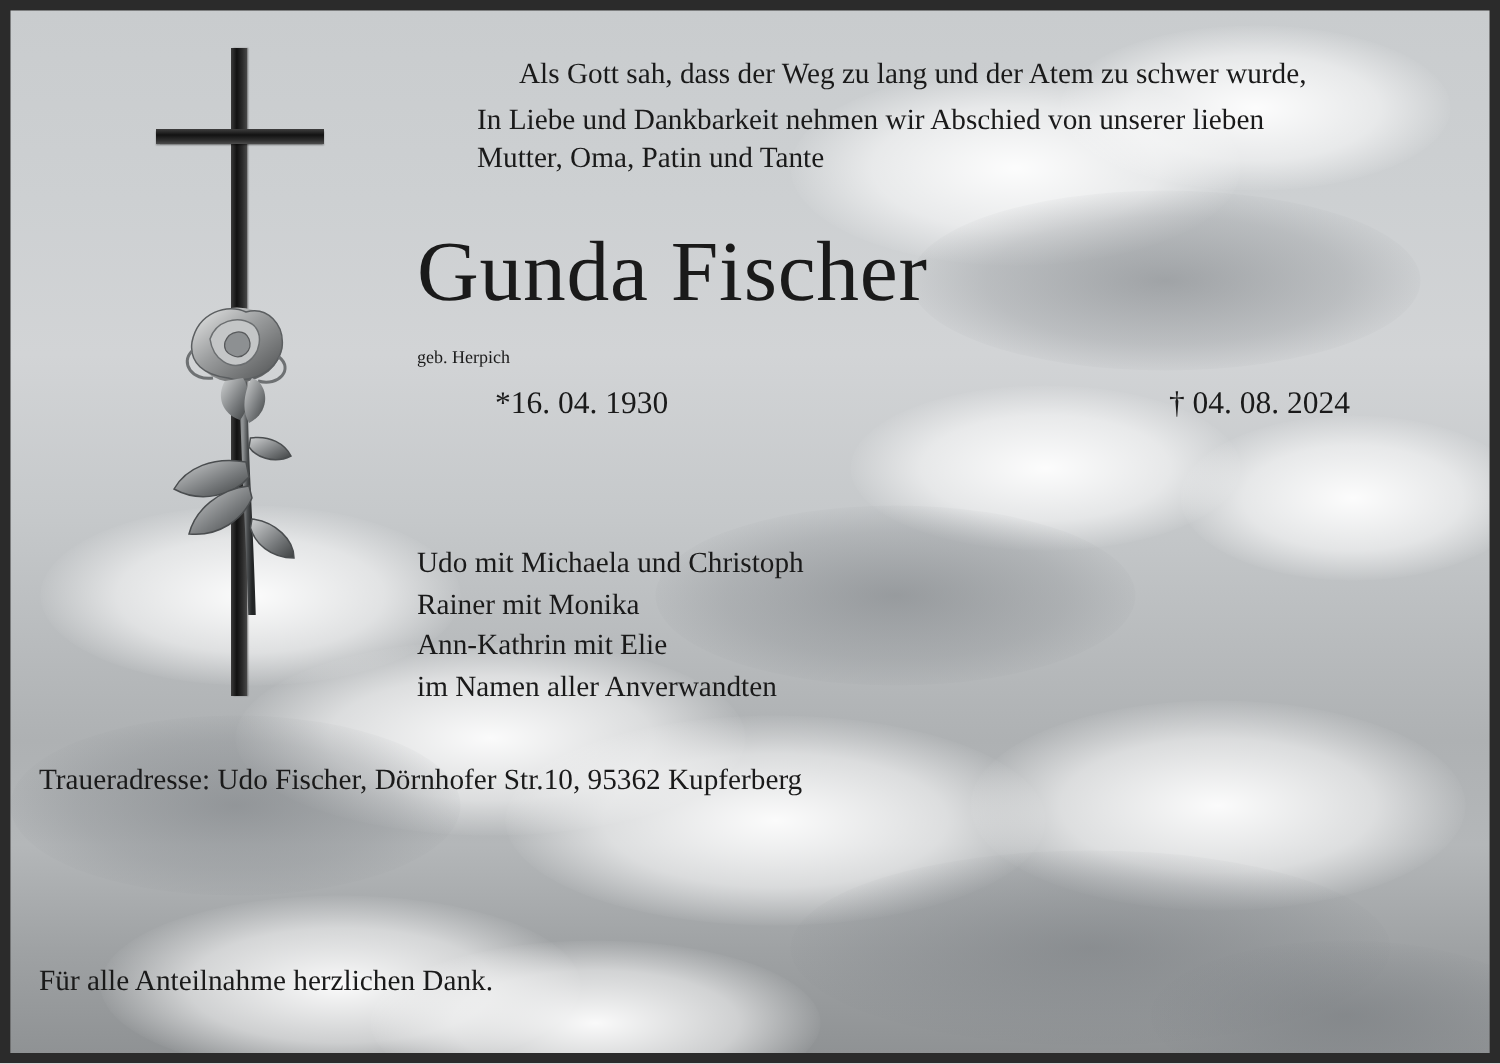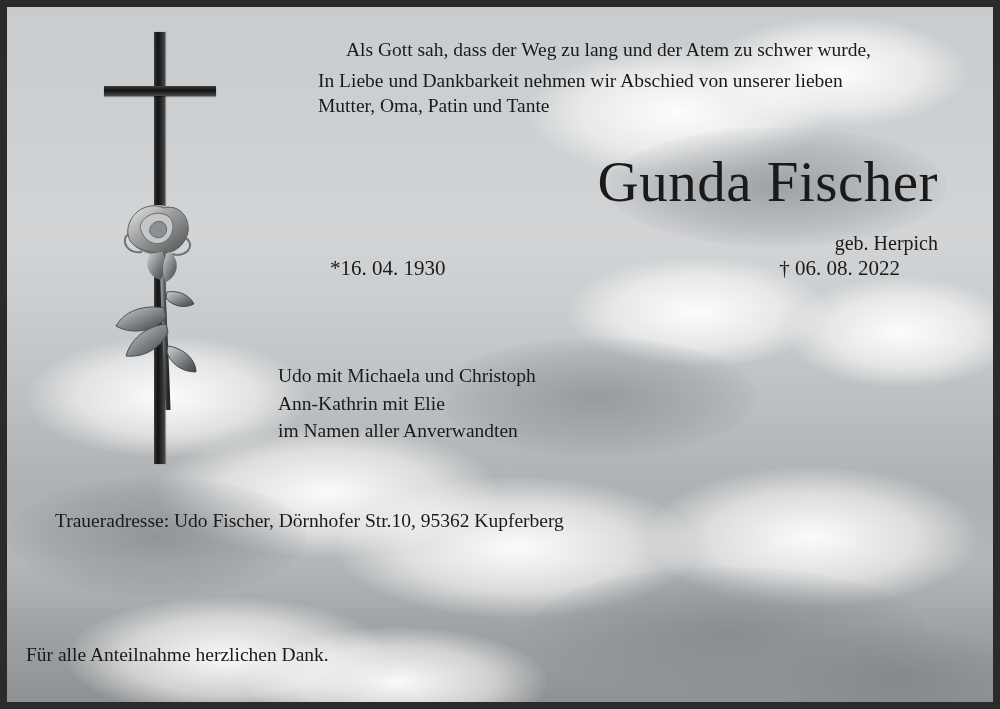--- a/index.html
+++ b/index.html
@@ -100,31 +100,31 @@
     left: 278px;
     top: 69px;
     width: 660px;
     font-size: 19.5px;
     margin-left: 40px;
   }
   #name {
     left: 278px;
     top: 152px;
     width: 660px;
-    text-align: right;
+    text-align: left;
     font-size: 57px;
     letter-spacing: 0.5px;
     line-height: 1.05;
   }
   #maiden {
     left: 278px;
     top: 231px;
     width: 660px;
-    text-align: right;
-    font-size: 20px;
+    text-align: left;
+    font-size: 12px;
   }
   #dates {
     left: 330px;
     top: 255px;
     width: 570px;
     font-size: 21px;
     display: flex;
     justify-content: space-between;
     gap: 12px;
   }
@@ -136,21 +136,20 @@
   #mourners {
     left: 278px;
     top: 362px;
     font-size: 19.5px;
     line-height: 1.42;
   }
   #addr {
     left: 26px;
     top: 509px;
     font-size: 19.5px;
-    margin-left: 29px;
   }
   #service {
     left: 26px;
     top: 566px;
     width: 940px;
     font-size: 19.5px;
     line-height: 1.32;
   }
   #thanks {
     left: 26px;
@@ -233,26 +232,27 @@
   <div class="txt" id="intro">
     <span class="line">In Liebe und Dankbarkeit nehmen wir Abschied von unserer lieben</span>
     <span class="line">Mutter, Oma, Patin und Tante</span>
   </div>
 
   <div class="txt" id="name">Gunda Fischer</div>
   <div class="txt" id="maiden">geb. Herpich</div>
 
   <div class="txt" id="dates">
     <span>*16. 04. 1930</span>
-    <span>† 06. 08. 2022</span>
+    <span>† 04. 08. 2024</span>
   </div>
 
 
   <div class="txt" id="mourners">
     <span class="line">Udo mit Michaela und Christoph</span>
+    <span class="line">Rainer mit Monika</span>
     <span class="line">Ann-Kathrin mit Elie</span>
     <span class="line">im Namen aller Anverwandten</span>
   </div>
 
   <div class="txt" id="addr">Traueradresse: Udo Fischer, Dörnhofer Str.10, 95362 Kupferberg</div>
 
 
   <div class="txt" id="thanks">Für alle Anteilnahme herzlichen Dank.</div>
 
   <div id="border"></div>

